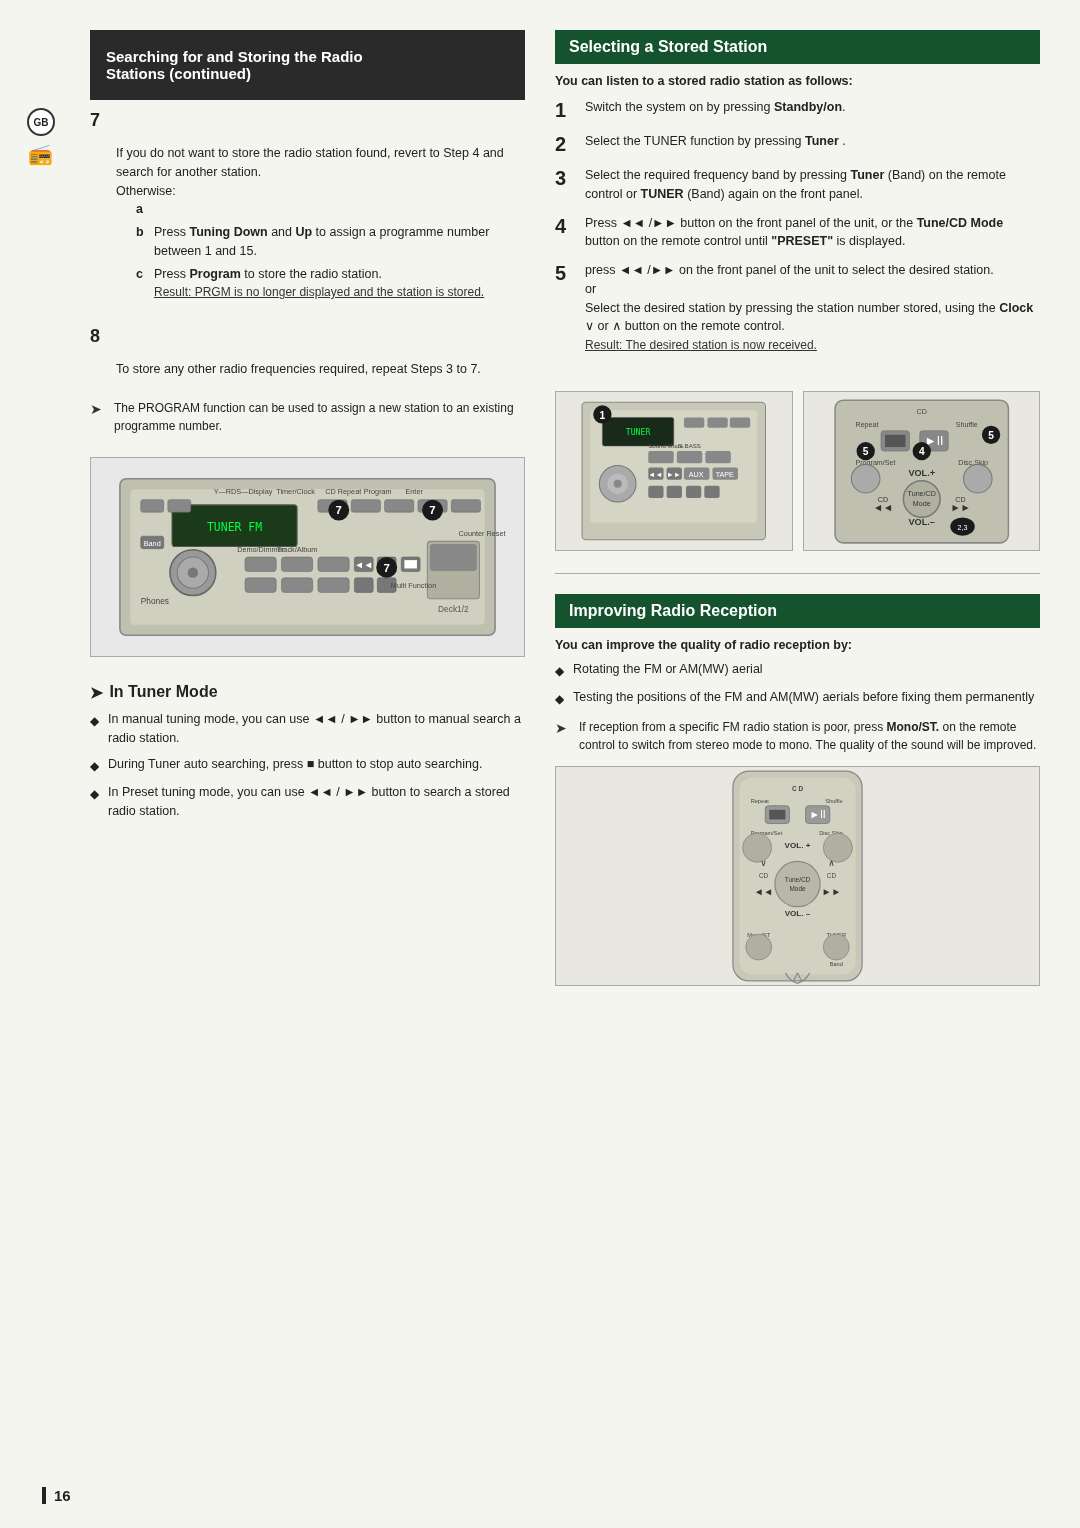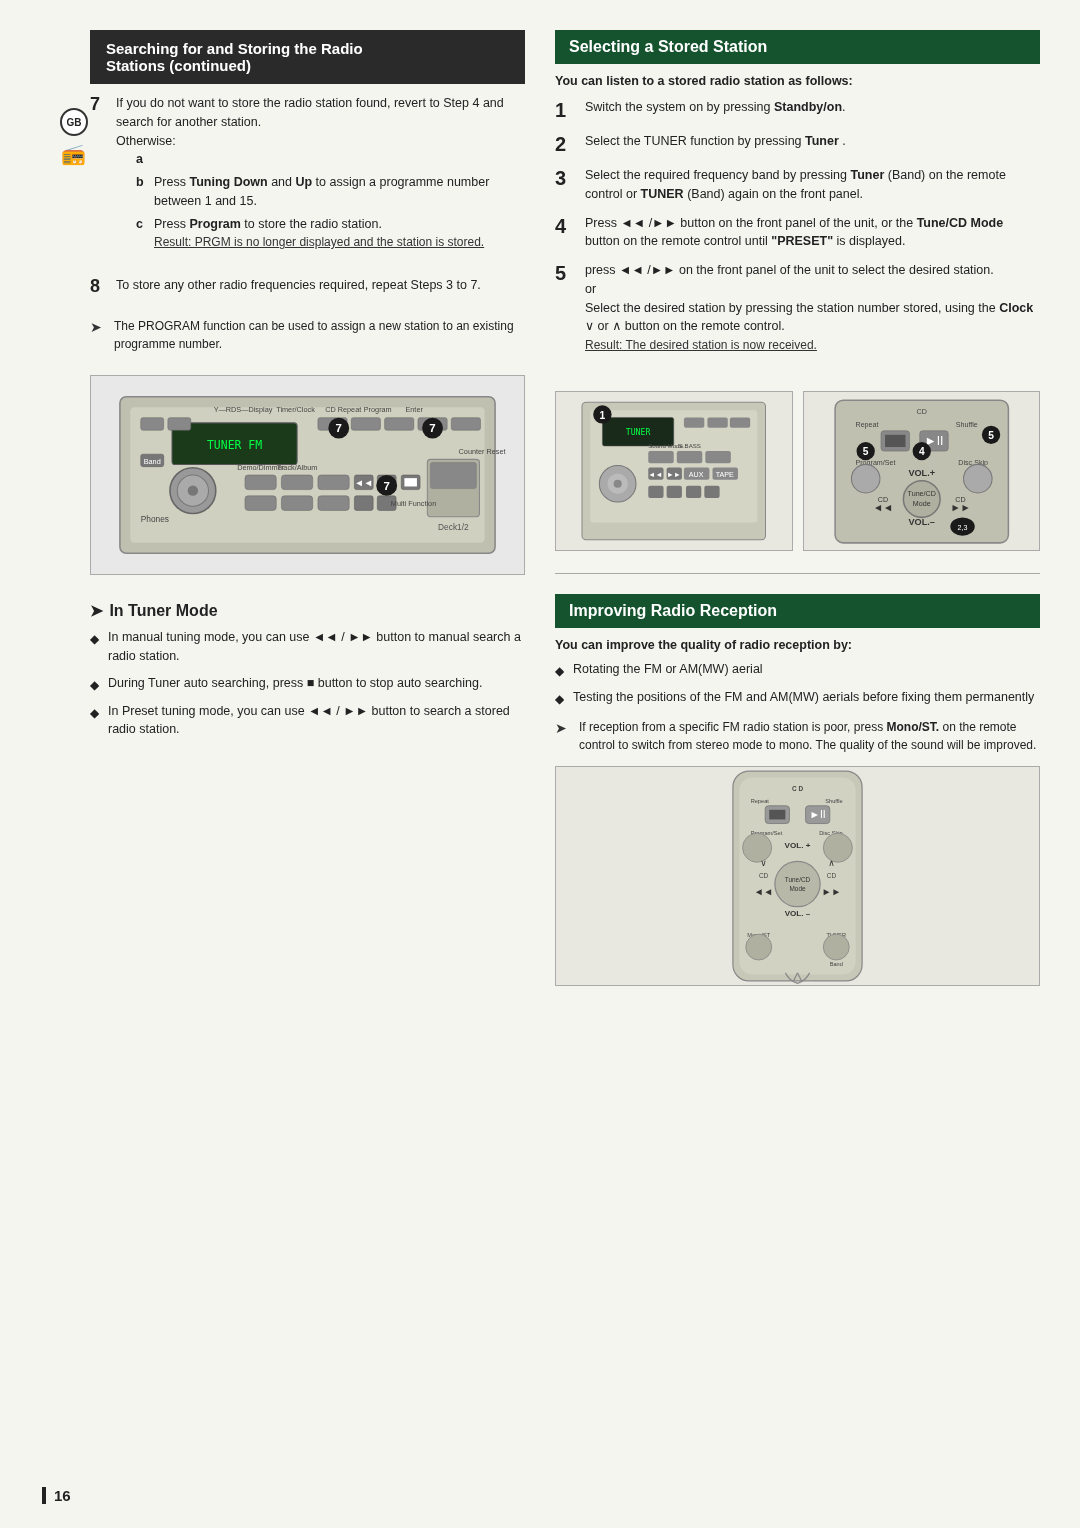--- a/index.html
+++ b/index.html
@@ -36,21 +36,21 @@
     .right-col {
       grid-column: 2;
       display: flex;
       flex-direction: column;
     }
 
     
     .section-header-dark {
       background: #2a2a2a;
       color: #fff;
-      padding: 8px 14px;
+      padding: 16px 14px;
       font-size: 15px;
       font-weight: bold;
       margin-bottom: 10px;
       border: 2px solid #2a2a2a;
     }
 
     .section-header-teal {
       background: #14532d;
       color: #fff;
       padding: 8px 14px;
@@ -81,20 +81,21 @@
 
     .step-number {
       font-size: 18px;
       font-weight: bold;
       min-width: 18px;
     }
 
     .step-content {
       font-size: 12.5px;
       line-height: 1.5;
+      margin-top: 34px;
     }
 
     .step-content b { font-weight: bold; }
 
     .result-line {
       font-size: 12px;
       text-decoration: underline;
       color: #333;
     }
 
@@ -265,21 +266,21 @@
 
     .indent-content {
       margin-left: 20px;
     }
   </style>
 </head>
 <body>
 
 <div class="page-container">
 
-  <div style="position:absolute; left:60px; top:108px; display:flex; flex-direction:column; align-items:center; gap:6px;">
+  <div style="position:absolute; left:27px; top:108px; display:flex; flex-direction:column; align-items:center; gap:6px;">
     <div class="gb-badge">
       <span style="font-size:10px; font-weight:bold;">GB</span>
     </div>
     <div style="font-size:20px; color:#555;">📻</div>
   </div>
 
   <div class="left-col" style="padding-left: 50px;">
 
     <div class="section-header-dark">
       <span>Searching for and Storing the Radio</span><br>

